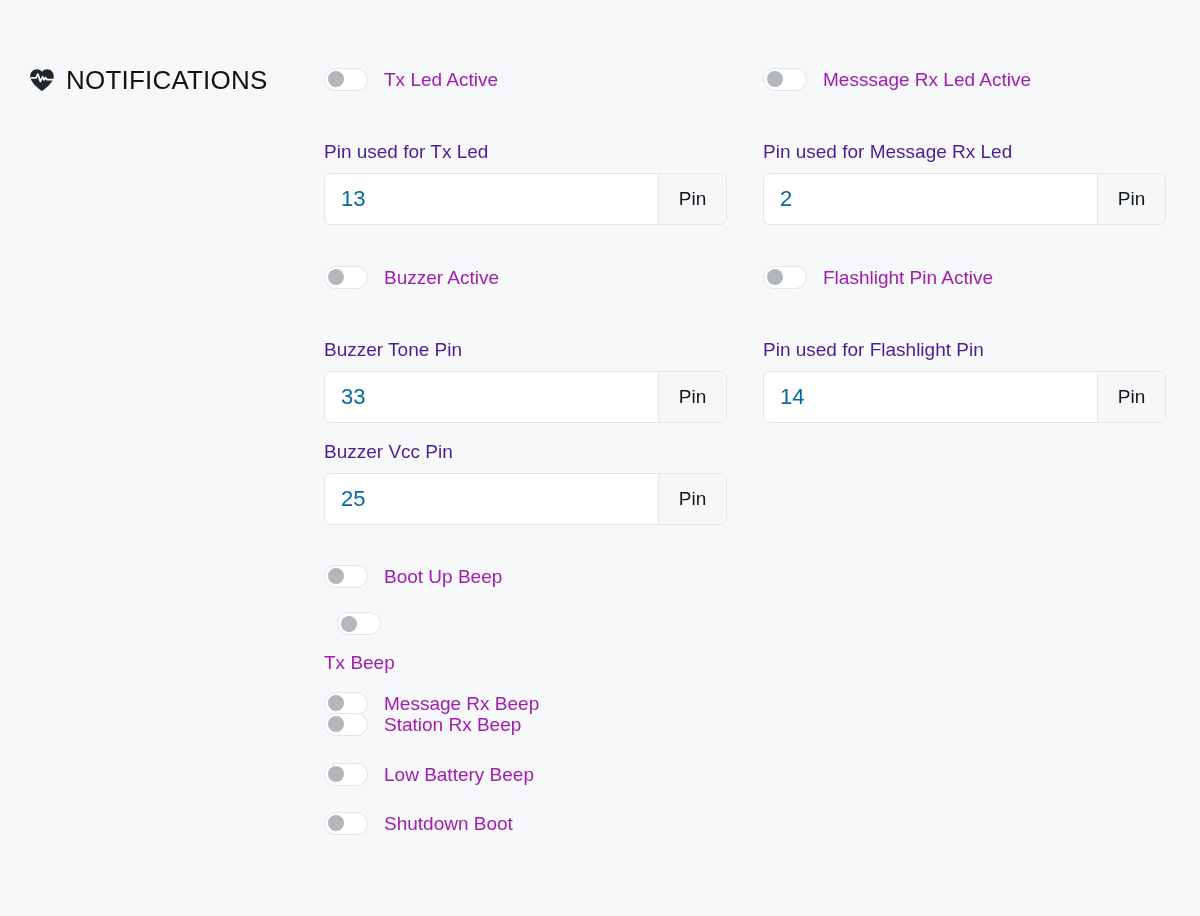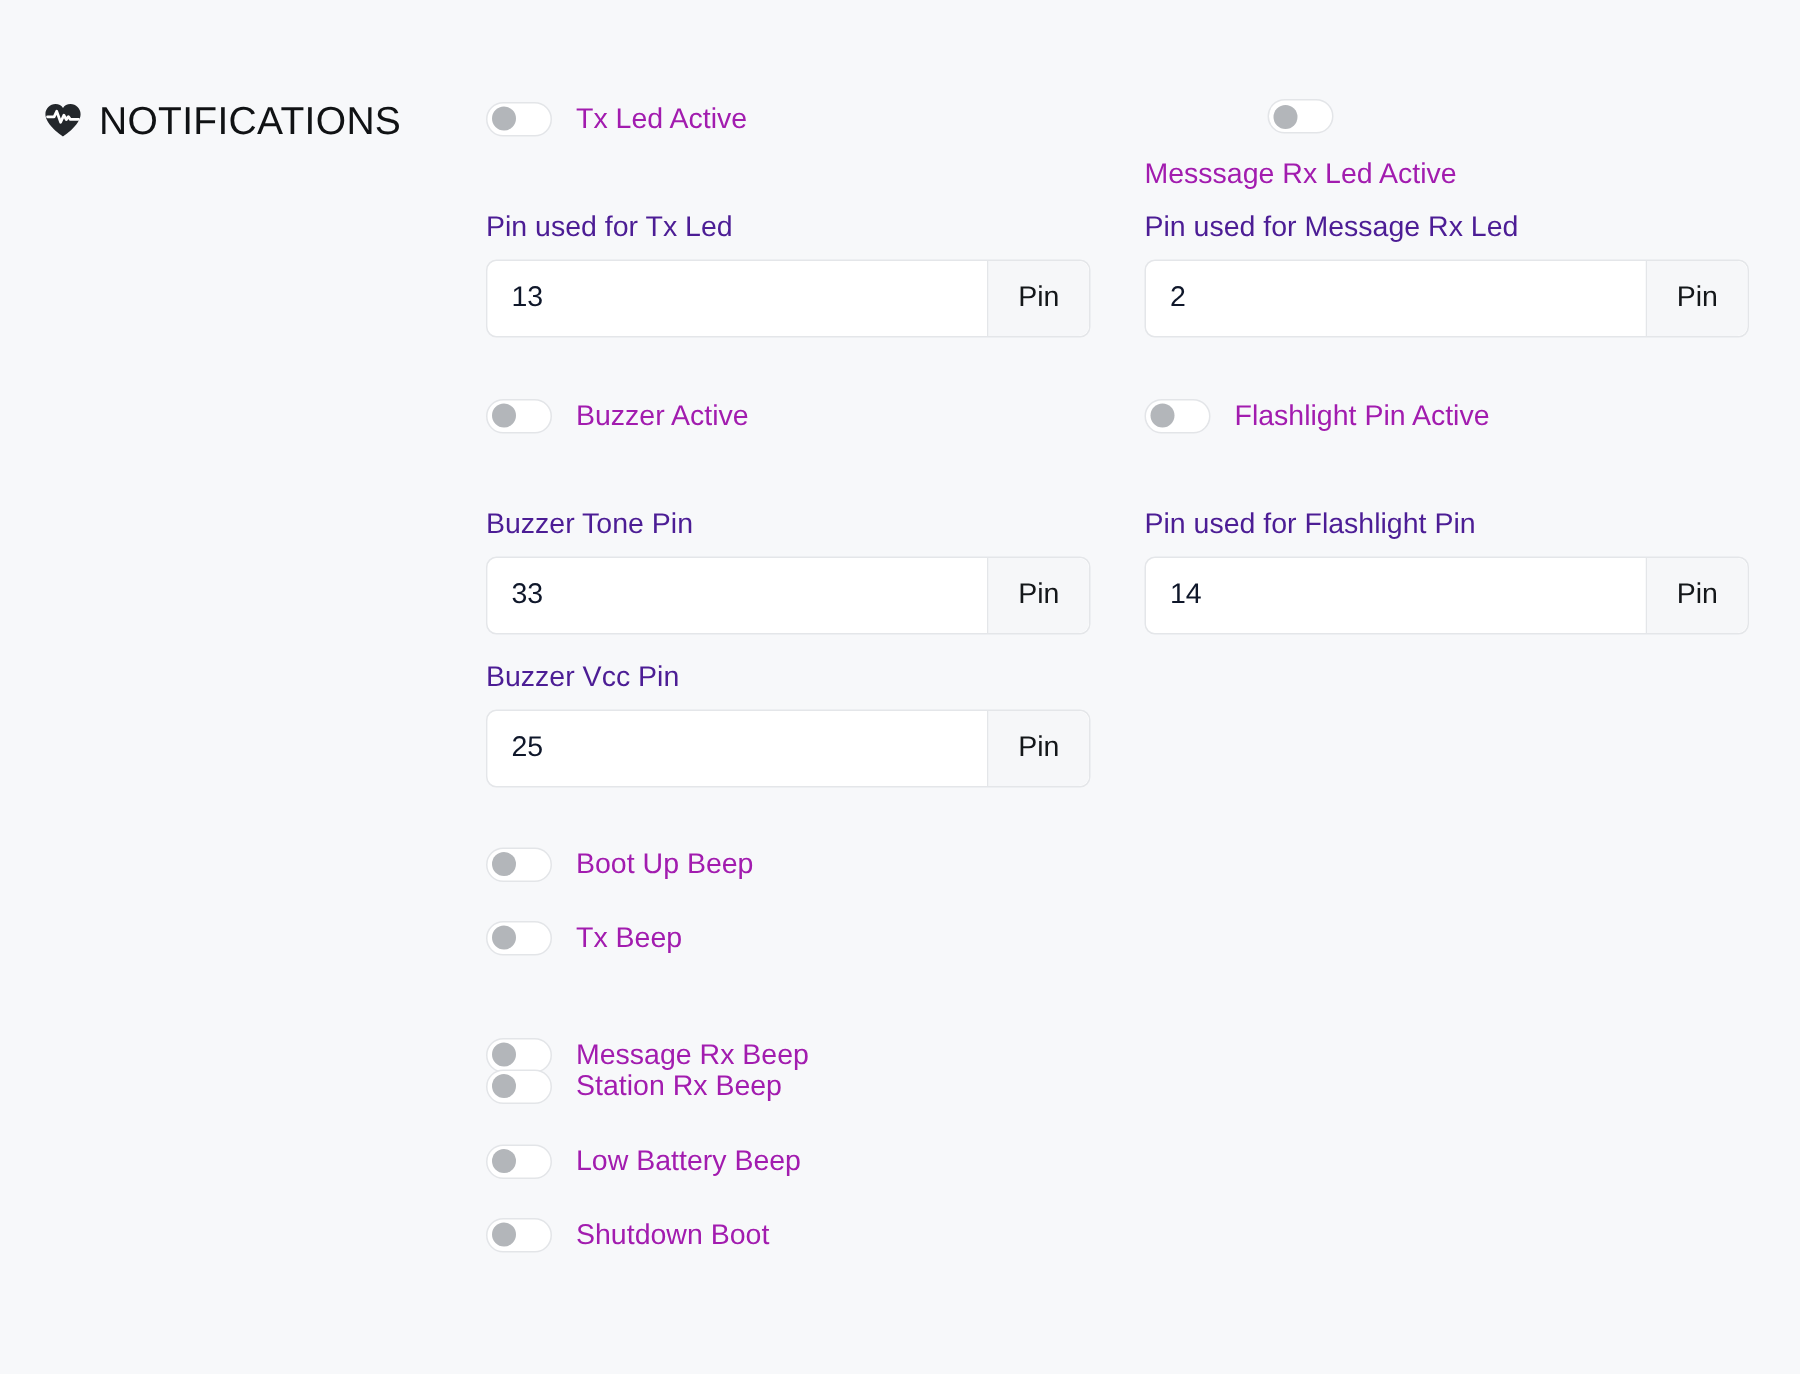--- a/index.html
+++ b/index.html
@@ -102,23 +102,23 @@
     border-radius: 7px;
     background: #ffffff;
     overflow: hidden;
   }
   .input-group .value {
     flex: 1 1 auto;
     display: flex;
     align-items: center;
     padding: 0 16px;
     background: #ffffff;
-    font-size: 19px;
+    font-size: 22px;
     line-height: 22px;
-    color: #0f172a;
+    color: #0369a1;
     border: none;
     outline: none;
     font-family: "Liberation Sans", sans-serif;
     border-radius: 7px 0 0 7px;
   }
   .input-group .addon {
     flex: 0 0 auto;
     display: flex;
     align-items: center;
     justify-content: center;
@@ -187,21 +187,21 @@
       </div>
     </div>
 
     <div class="toggle-row" style="top:563px;">
       <span class="switch">
           <span class="knob"></span>
         </span>
       <span class="toggle-label">Boot Up Beep</span>
     </div>
 
-    <div class="toggle-row" style="top:612px;">
+    <div class="toggle-row" style="top:612px;flex-direction:column;">
       <span class="switch">
           <span class="knob"></span>
         </span>
       <span class="toggle-label">Tx Beep</span>
     </div>
 
     <div class="toggle-row" style="top:662px;margin-top:28px;">
       <span class="switch">
           <span class="knob"></span>
         </span>
@@ -226,21 +226,21 @@
       <span class="switch">
           <span class="knob"></span>
         </span>
       <span class="toggle-label">Shutdown Boot</span>
     </div>
 
   </div>
 
   <div class="col col-right">
 
-    <div class="toggle-row" style="top:66px;flex-direction:column;">
+    <div class="toggle-row" style="top:66px;">
       <span class="switch">
           <span class="knob"></span>
         </span>
       <span class="toggle-label">Messsage Rx Led Active</span>
     </div>
 
     <div class="field" style="top:140px;">
       <div class="field-label">Pin used for Message Rx Led</div>
       <div class="input-group">
         <input class="value" type="text" value="2" style="">

